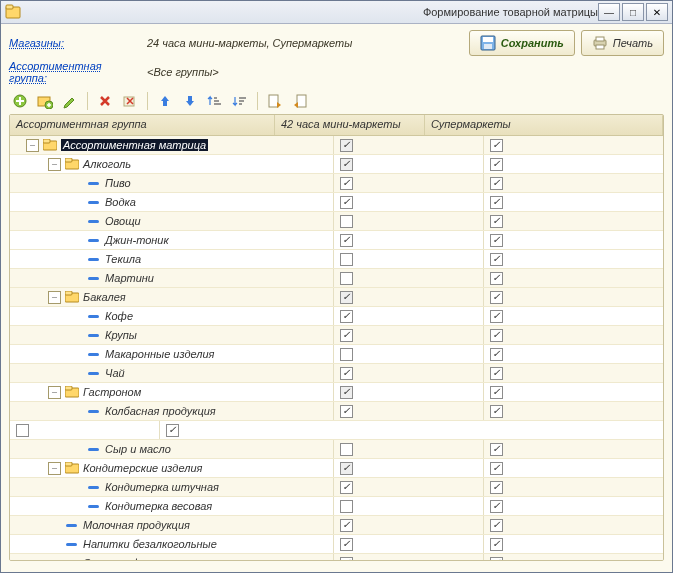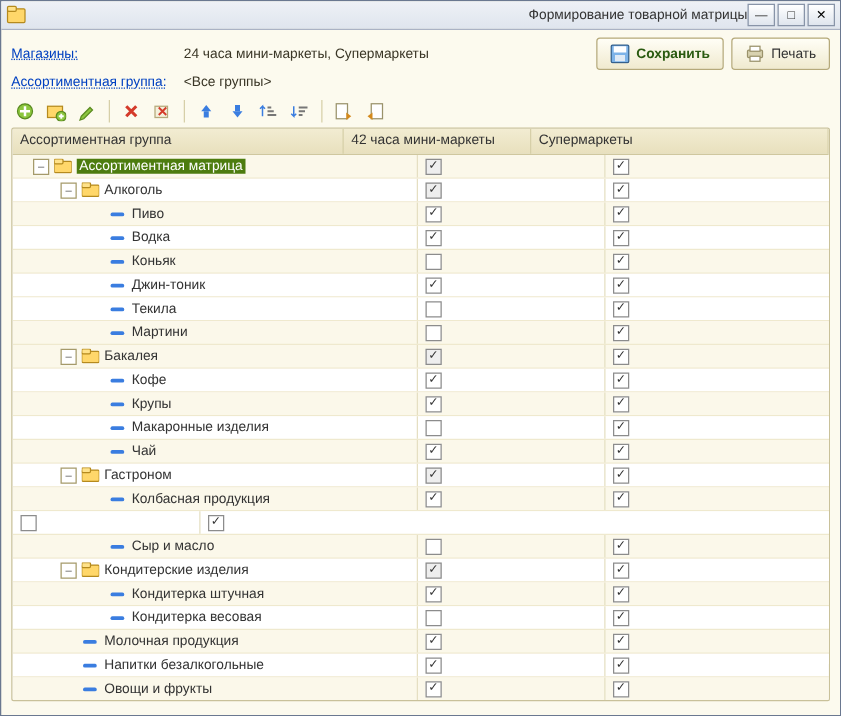--- a/index.html
+++ b/index.html
@@ -4,30 +4,30 @@
 <style>
 html, body { margin:0; padding:0; font-family: Tahoma, Arial, sans-serif; font-size:11px; background:#808080; }
 .window { width:673px; height:573px; background:#fcfaee; border:1px solid #6a7890; box-sizing:border-box; position:relative; overflow:hidden; }
 .titlebar { height:22px; background:linear-gradient(#eef1f6,#dfe5ee); border-bottom:1px solid #aab2c4; display:flex; align-items:center; padding:0 4px; }
 .titlebar .app-icon { width:16px; height:16px; margin-right:4px; display:flex; align-items:center; justify-content:center; }
 .titlebar .app-icon svg { width:16px; height:16px; }
 .titlebar .title { color:#333; flex:1;text-align:right; }
 .titlebar .winbtns { display:flex; gap:2px; }
 .winbtn { width:20px; height:16px; border:1px solid #8894a8; background:linear-gradient(#fff,#dfe5ee); display:flex; align-items:center; justify-content:center; font-size:10px; color:#333; cursor:pointer; }
 .winbtn.close { color:#000; }
-.content { padding:6px 8px 12px 8px; height:calc(100% - 22px); box-sizing:border-box; display:flex; flex-direction:column; }
+.content { padding:6px 8px 12px 8px; height:calc(100% - 22px); box-sizing:border-box; display:flex; flex-direction:column;font-style:italic; }
 .top-row { display:flex; align-items:center; margin-bottom:4px; }
 .link-label { color:#0040c0; text-decoration:underline dotted #0040c0; cursor:pointer; margin-right:8px; }
 .top-value { color:#3a3626; }
 .top-row .big-spacer { flex:1; }
 .big-btn { display:flex; align-items:center; gap:5px; height:24px; padding:0 10px; border:1px solid #b5a97a; background:linear-gradient(#fffef6,#f0eacf); border-radius:3px; cursor:pointer; margin-left:6px; }
 .big-btn .btn-icon { width:16px; height:16px; display:flex; align-items:center; justify-content:center; }
 .big-btn .lbl { color:#333; }
 .big-btn.primary .lbl { font-weight:bold; color:#2a5a10; }
-.row2 { display:flex; margin-bottom:6px; }
+.row2 { display:flex; align-items:center; margin-bottom:6px; }
 .toolbar { display:flex; align-items:center; gap:3px; margin-bottom:2px; }
 .tb-btn { width:22px; height:22px; display:flex; align-items:center; justify-content:center; cursor:pointer; border-radius:2px; }
 .tb-sep { width:1px; height:18px; background:#d6cfa8; margin:0 3px; }
 svg { display:block; }
 .grid-wrap { flex:1; border:1px solid #c9c19a; background:#fff; display:flex; flex-direction:column; overflow:hidden; border-radius:2px; }
 .grid-header { display:flex; background:linear-gradient(#f2ecd2,#e8e0bd); border-bottom:1px solid #cfc79e; height:20px; }
 .gh-cell { border-right:1px solid #d6cfa8; padding:3px 6px; color:#333; box-sizing:border-box; }
 .col-name { width:265px; }
 .col-c1 { width:150px; }
 .col-c2 { flex:1; }
@@ -36,21 +36,21 @@
 .tree-row.even { background:#fbf8ea; }
 .tree-row.odd { background:#fff; }
 .cell-name { width:324px; display:flex; align-items:center; border-right:1px solid #e5dfc2; box-sizing:border-box; white-space:nowrap; }
 .cell-c1 { width:150px; display:flex; align-items:center; padding-left:6px; border-right:1px solid #e5dfc2; box-sizing:border-box; }
 .cell-c2 { flex:1; display:flex; align-items:center; padding-left:6px; }
 .indent { display:inline-block; height:1px; }
 .toggle { width:11px; height:11px; border:1px solid #a59a6a; background:#fff; color:#555; font-size:9px; line-height:9px; text-align:center; cursor:pointer; margin-right:4px; display:flex; align-items:center; justify-content:center; }
 .toggle-spacer { width:17px; display:inline-block; }
 .node-icon { width:14px; height:12px; margin-right:4px; display:flex; align-items:center; justify-content:center; flex-shrink:0; }
 .node-label { color:#333; padding-right:4px; }
-.node-label.selected { background:#4d7c0f; color:#fff; padding:0 2px; }
+.node-label.selected { background:#0f172a; color:#fff; padding:0 2px; }
 .chk { width:13px; height:13px; border:1px solid #8c8c8c; background:#fff; display:flex; align-items:center; justify-content:center; box-sizing:border-box; }
 .chk.partial { background:#eee; }
 .chk.checked::after, .chk.partial::after { content:"✓"; font-size:10px; line-height:10px; color:#333; }
 </style>
 </head>
 <body>
 
 <div class="window">
   <div class="titlebar">
     <span class="app-icon">
@@ -254,21 +254,21 @@
           </div>
           <div class="tree-row even">
             <div class="cell-name">
               <span class="indent" style="width:60px"></span>
               <span class="toggle-spacer"></span>
               <span class="node-icon">
                 <svg width="14" height="12" viewBox="0 0 14 12">
                   <rect x="1" y="5" width="11" height="3" rx="1.5" fill="#3a7de0"></rect>
                 </svg>
               </span>
-              <span class="node-label">Коньяк</span>
+              <span class="node-label">Овощи</span>
             </div>
             <div class="cell-c1">
               <span class="chk "></span>
             </div>
             <div class="cell-c2">
               <span class="chk checked"></span>
             </div>
           </div>
           <div class="tree-row odd">
             <div class="cell-name">

